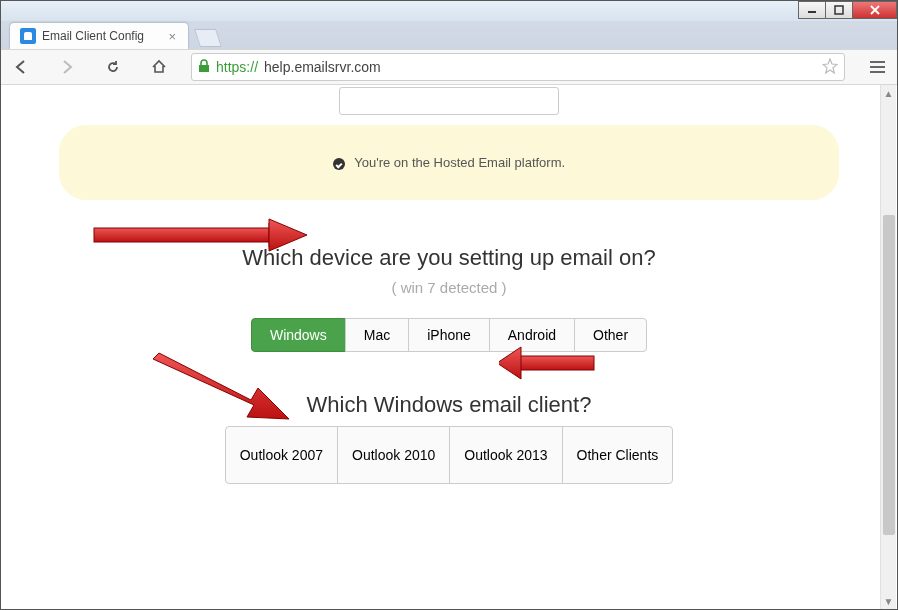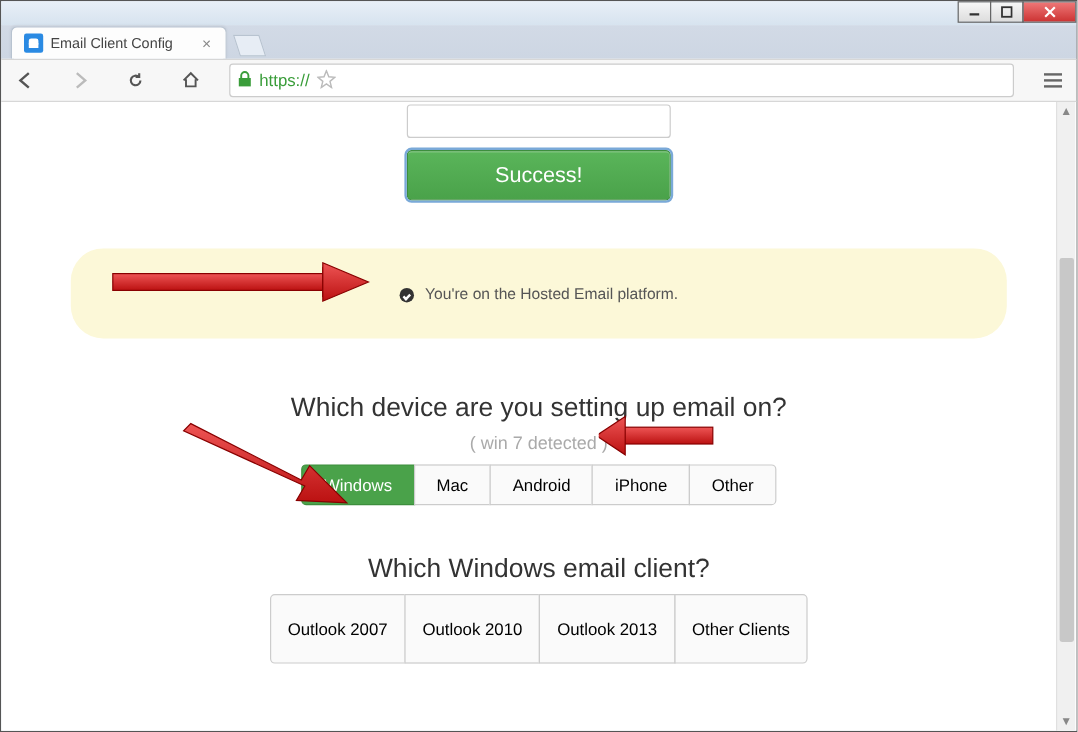--- a/index.html
+++ b/index.html
@@ -170,21 +170,21 @@
     text-align:center;
     font-weight:normal;
     font-size:22px;
     color:#333;
     margin-bottom:8px;
   }
   .detected {
     text-align:center;
     color:#aaa;
     font-size:15px;
-    margin-bottom:9px;
+    margin-bottom:22px;
   }
   .btn-group {
     display:flex;
     justify-content:center;
     gap:0;
     margin-bottom:40px;
   }
   .btn-group .opt {
     border:1px solid #ccc;
     padding: 8px 18px;
@@ -290,55 +290,55 @@
         </svg>
     </div>
     <div class="omnibox">
       <span class="lock">
         <svg width="12" height="14">
             <rect x="1" y="6" width="10" height="7" fill="#3a9d3a"></rect>
             <path d="M3 6V4a3 3 0 0 1 6 0v2" fill="none" stroke="#3a9d3a" stroke-width="1.6"></path>
           </svg>
       </span>
       <span class="url-proto">https://</span>
+        <span class="url-rest">help.emailsrvr.com</span>
       <span class="star">
         <svg width="16" height="16">
             <path d="M8 1l2 5 5 .4-4 3.4 1.3 5.2L8 12l-4.3 3 1.3-5.2-4-3.4 5-.4z" fill="none" stroke="#bbb" stroke-width="1.2"></path>
           </svg>
       </span>
     </div>
     <div class="menu">
       <div class="hamb">
           <span></span>
           <span></span>
           <span></span>
         </div>
     </div>
   </div>
 
   <div class="viewport">
     <div class="page">
 
       <div class="top-input"></div>
 
-      <button class="success-btn">Success!</button>
 
       <div class="alert">
         <span class="bullet"></span>
         <span>You're on the Hosted Email platform.</span>
       </div>
 
       <h2 class="question">Which device are you setting up email on?</h2>
       <div class="detected">( win 7 detected )</div>
 
       <div class="btn-group" id="device-group">
           <button class="opt active">Windows</button>
           <button class="opt">Mac</button>
+          <button class="opt">iPhone</button>
           <button class="opt">Android</button>
-          <button class="opt">iPhone</button>
           <button class="opt">Other</button>
         </div>
 
       <h2 class="question">Which Windows email client?</h2>
 
       <div class="btn-group clients" id="client-group">
           <button class="opt">Outlook 2007</button>
           <button class="opt">Outlook 2010</button>
           <button class="opt">Outlook 2013</button>
           <button class="opt">Other Clients</button>

